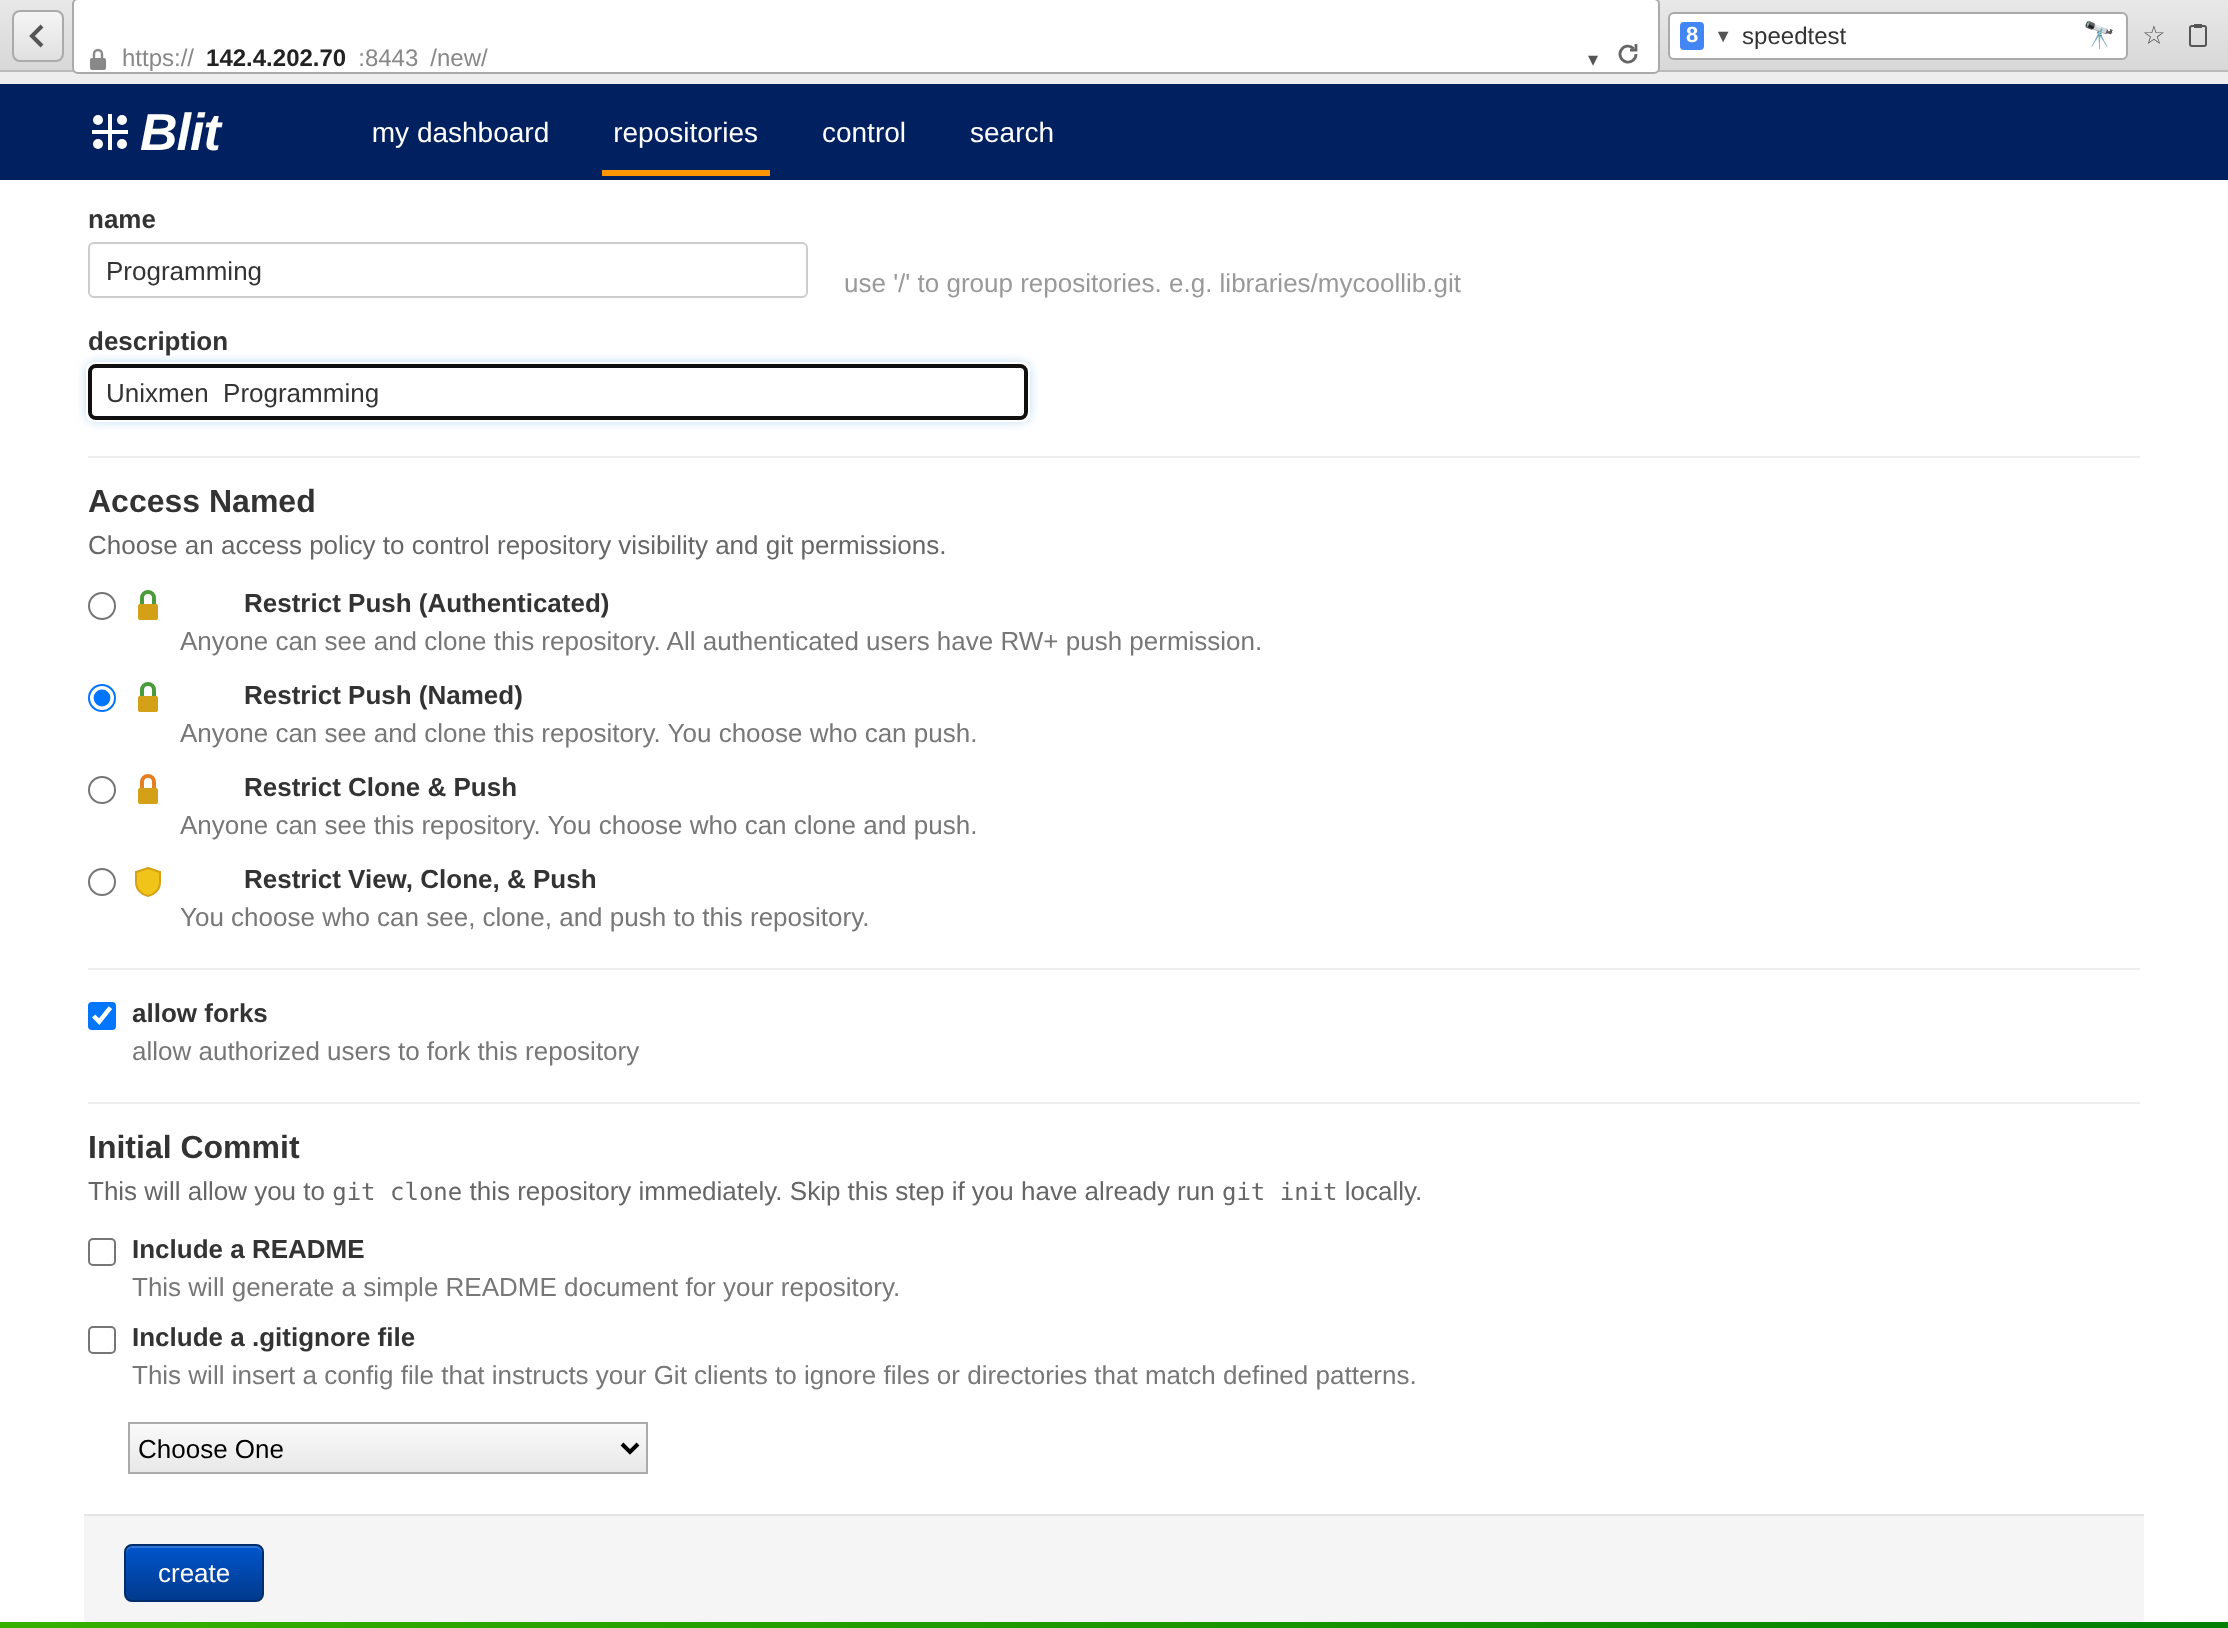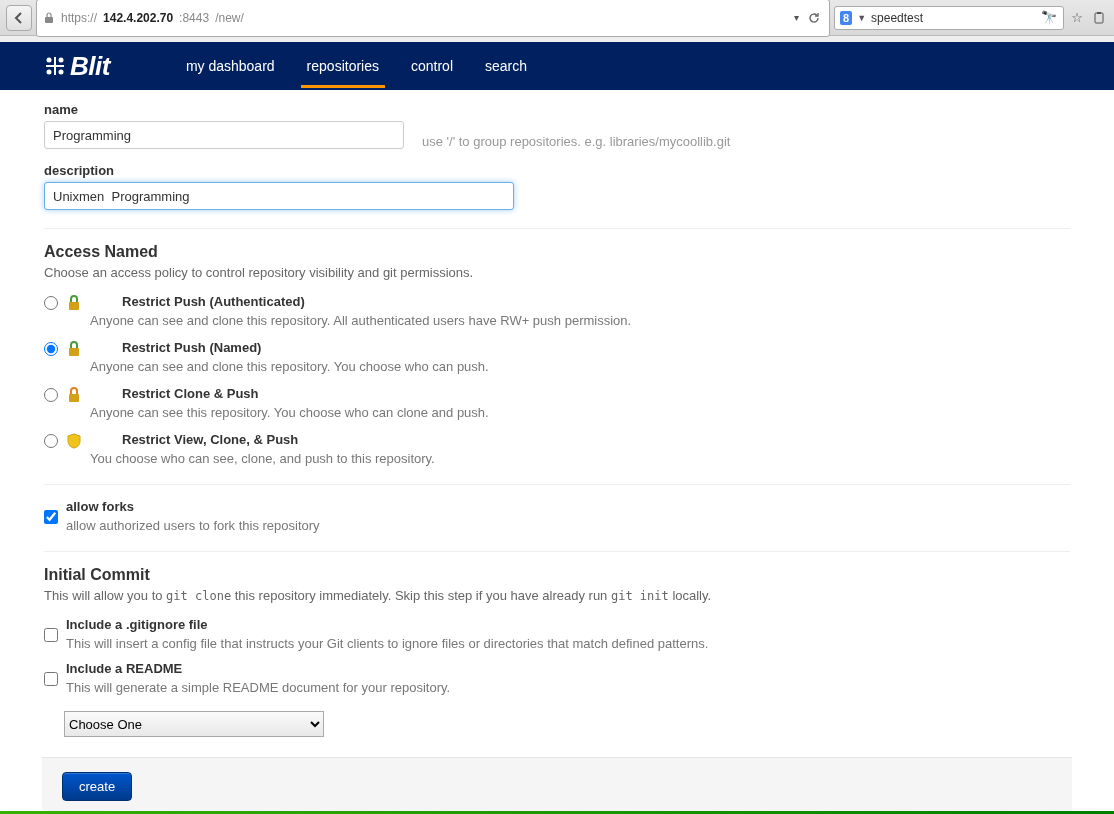--- a/index.html
+++ b/index.html
@@ -1,19 +1,19 @@
 <!DOCTYPE html>
 <html><head>
 <meta charset="utf-8">
 <style>
 * { box-sizing: border-box; margin: 0; padding: 0; }
 body { font-family: "Helvetica Neue", Arial, sans-serif; font-size: 13px; color: #555; background: #fff; }
 .browser-chrome { background: linear-gradient(#e8e8e8, #d8d8d8); border-bottom: 1px solid #bbb; height: 36px; display: flex; align-items: center; padding: 0 6px; gap: 4px; }
 .back-btn { width: 26px; height: 26px; background: linear-gradient(#f5f5f5,#e0e0e0); border: 1px solid #aaa; border-radius: 4px; display: flex; align-items: center; justify-content: center; }
-.url-bar { flex: 1; height: 38px; background: #fff; border: 1px solid #aaa; border-radius: 3px; display: flex; align-items: center; padding: 0 6px; gap: 6px; font-size: 12px; }
+.url-bar { flex: 1; height: 38px; background: #fff; border: 1px solid #aaa; border-radius: 3px; display: flex; align-items: flex-end; padding: 0 6px; gap: 6px; font-size: 12px; }
 .url-bar .bold { font-weight: bold; color: #222; }
 .url-bar .light { color: #888; }
 .dropdown-arrow { font-size: 10px; color: #555; margin-left: auto; }
 .reload-btn { width: 18px; height: 18px; display: flex; align-items: center; justify-content: center; color: #666; }
 .search-box { width: 230px; height: 24px; background: #fff; border: 1px solid #aaa; border-radius: 3px; display: flex; align-items: center; padding: 0 5px; gap: 5px; font-size: 12px; }
 .search-g { background: #4285f4; color: #fff; font-weight: bold; font-size: 11px; padding: 1px 3px; border-radius: 2px; }
 .chrome-icon { width: 18px; height: 18px; color: #555; display: flex; align-items: center; justify-content: center; }
 .topgap { height: 6px; background: #eee; }
 .navbar { background: #002060; height: 48px; display: flex; align-items: center; padding: 0 44px; }
 .logo { display: flex; align-items: center; color: #fff; font-weight: bold; font-style: italic; font-size: 26px; letter-spacing: -0.5px; margin-right: 60px; }
@@ -31,21 +31,21 @@
 .desc-input { width: 470px; }
 .hint { color: #999; font-size: 13px; margin-left: 8px; }
 .section-hr { border: none; border-top: 1px solid #eee; margin: 18px 0 14px; }
 .section-title { font-size: 16px; font-weight: bold; color: #333; margin-bottom: 4px; }
 .section-sub { font-size: 13px; color: #666; margin-bottom: 14px; }
 .policy-opt { display: flex; align-items: flex-start; gap: 8px; margin-bottom: 12px; }
 .policy-opt input[type=radio] { margin-top: 2px; width: 14px; height: 14px; }
 .policy-icon { width: 16px; height: 16px; flex-shrink: 0; margin-top: 1px; }
 .policy-text .title { font-weight: bold; color: #333; font-size: 13px; margin-left: 32px; }
 .policy-text .desc { color: #777; font-size: 13px; margin-top: 4px; }
-.check-opt { display: flex; align-items: center; gap: 8px; margin-bottom: 10px; }
+.check-opt { display: flex; align-items: flex-start; gap: 8px; margin-bottom: 10px; }
 .check-opt input[type=checkbox] { margin-top: 2px; width: 14px; height: 14px; }
 .check-text .title { font-weight: bold; color: #333; font-size: 13px; }
 .check-text .desc { color: #777; font-size: 13px; margin-top: 4px; }
 .code { font-family: monospace; font-size: 12px; }
 .gitignore-sel { width: 260px; height: 26px; background: linear-gradient(#fafafa,#e8e8e8); border: 1px solid #aaa; font-size: 13px; padding: 2px 0; margin-left: 20px; margin-top: 6px; }
 .footer-bar { background: #f5f5f5; border-top: 1px solid #e5e5e5; border-radius: 0 0 6px 6px; padding: 14px 20px; margin: 20px -2px 0; }
 .create-btn { background: linear-gradient(#0055cc, #003a8c); color: #fff; border: 1px solid #002d6b; border-radius: 4px; padding: 6px 16px; font-size: 13px; cursor: pointer; box-shadow: inset 0 1px 0 rgba(255,255,255,0.2); }
 .status-strip { position: fixed; bottom: 0; left: 0; right: 0; height: 3px; background: linear-gradient(90deg, #38b000, #007f00); }
 svg.lock-icon { width: 16px; height: 16px; }
 </style>
@@ -191,30 +191,30 @@
   <hr class="section-hr">
 
   <div class="section-title">Initial Commit</div>
   <div class="section-sub">
     <span>This will allow you to </span><span class="code">git clone</span><span> this repository immediately. Skip this step if you have already run </span><span class="code">git init</span><span> locally.</span>
   </div>
 
   <div class="check-opt">
     <input type="checkbox" style="">
     <div class="check-text">
-      <div class="title">Include a .gitignore file</div>
-      <div class="desc">This will insert a config file that instructs your Git clients to ignore files or directories that match defined patterns.</div>
+      <div class="title">Include a README</div>
+      <div class="desc">This will generate a simple README document for your repository.</div>
     </div>
   </div>
 
   <div class="check-opt">
     <input type="checkbox" style="">
     <div class="check-text">
-      <div class="title">Include a README</div>
-      <div class="desc">This will generate a simple README document for your repository.</div>
+      <div class="title">Include a .gitignore file</div>
+      <div class="desc">This will insert a config file that instructs your Git clients to ignore files or directories that match defined patterns.</div>
     </div>
   </div>
   <select class="gitignore-sel">
     <option>Choose One</option>
   </select>
 
   <div class="footer-bar">
     <button class="create-btn">create</button>
   </div>
 

